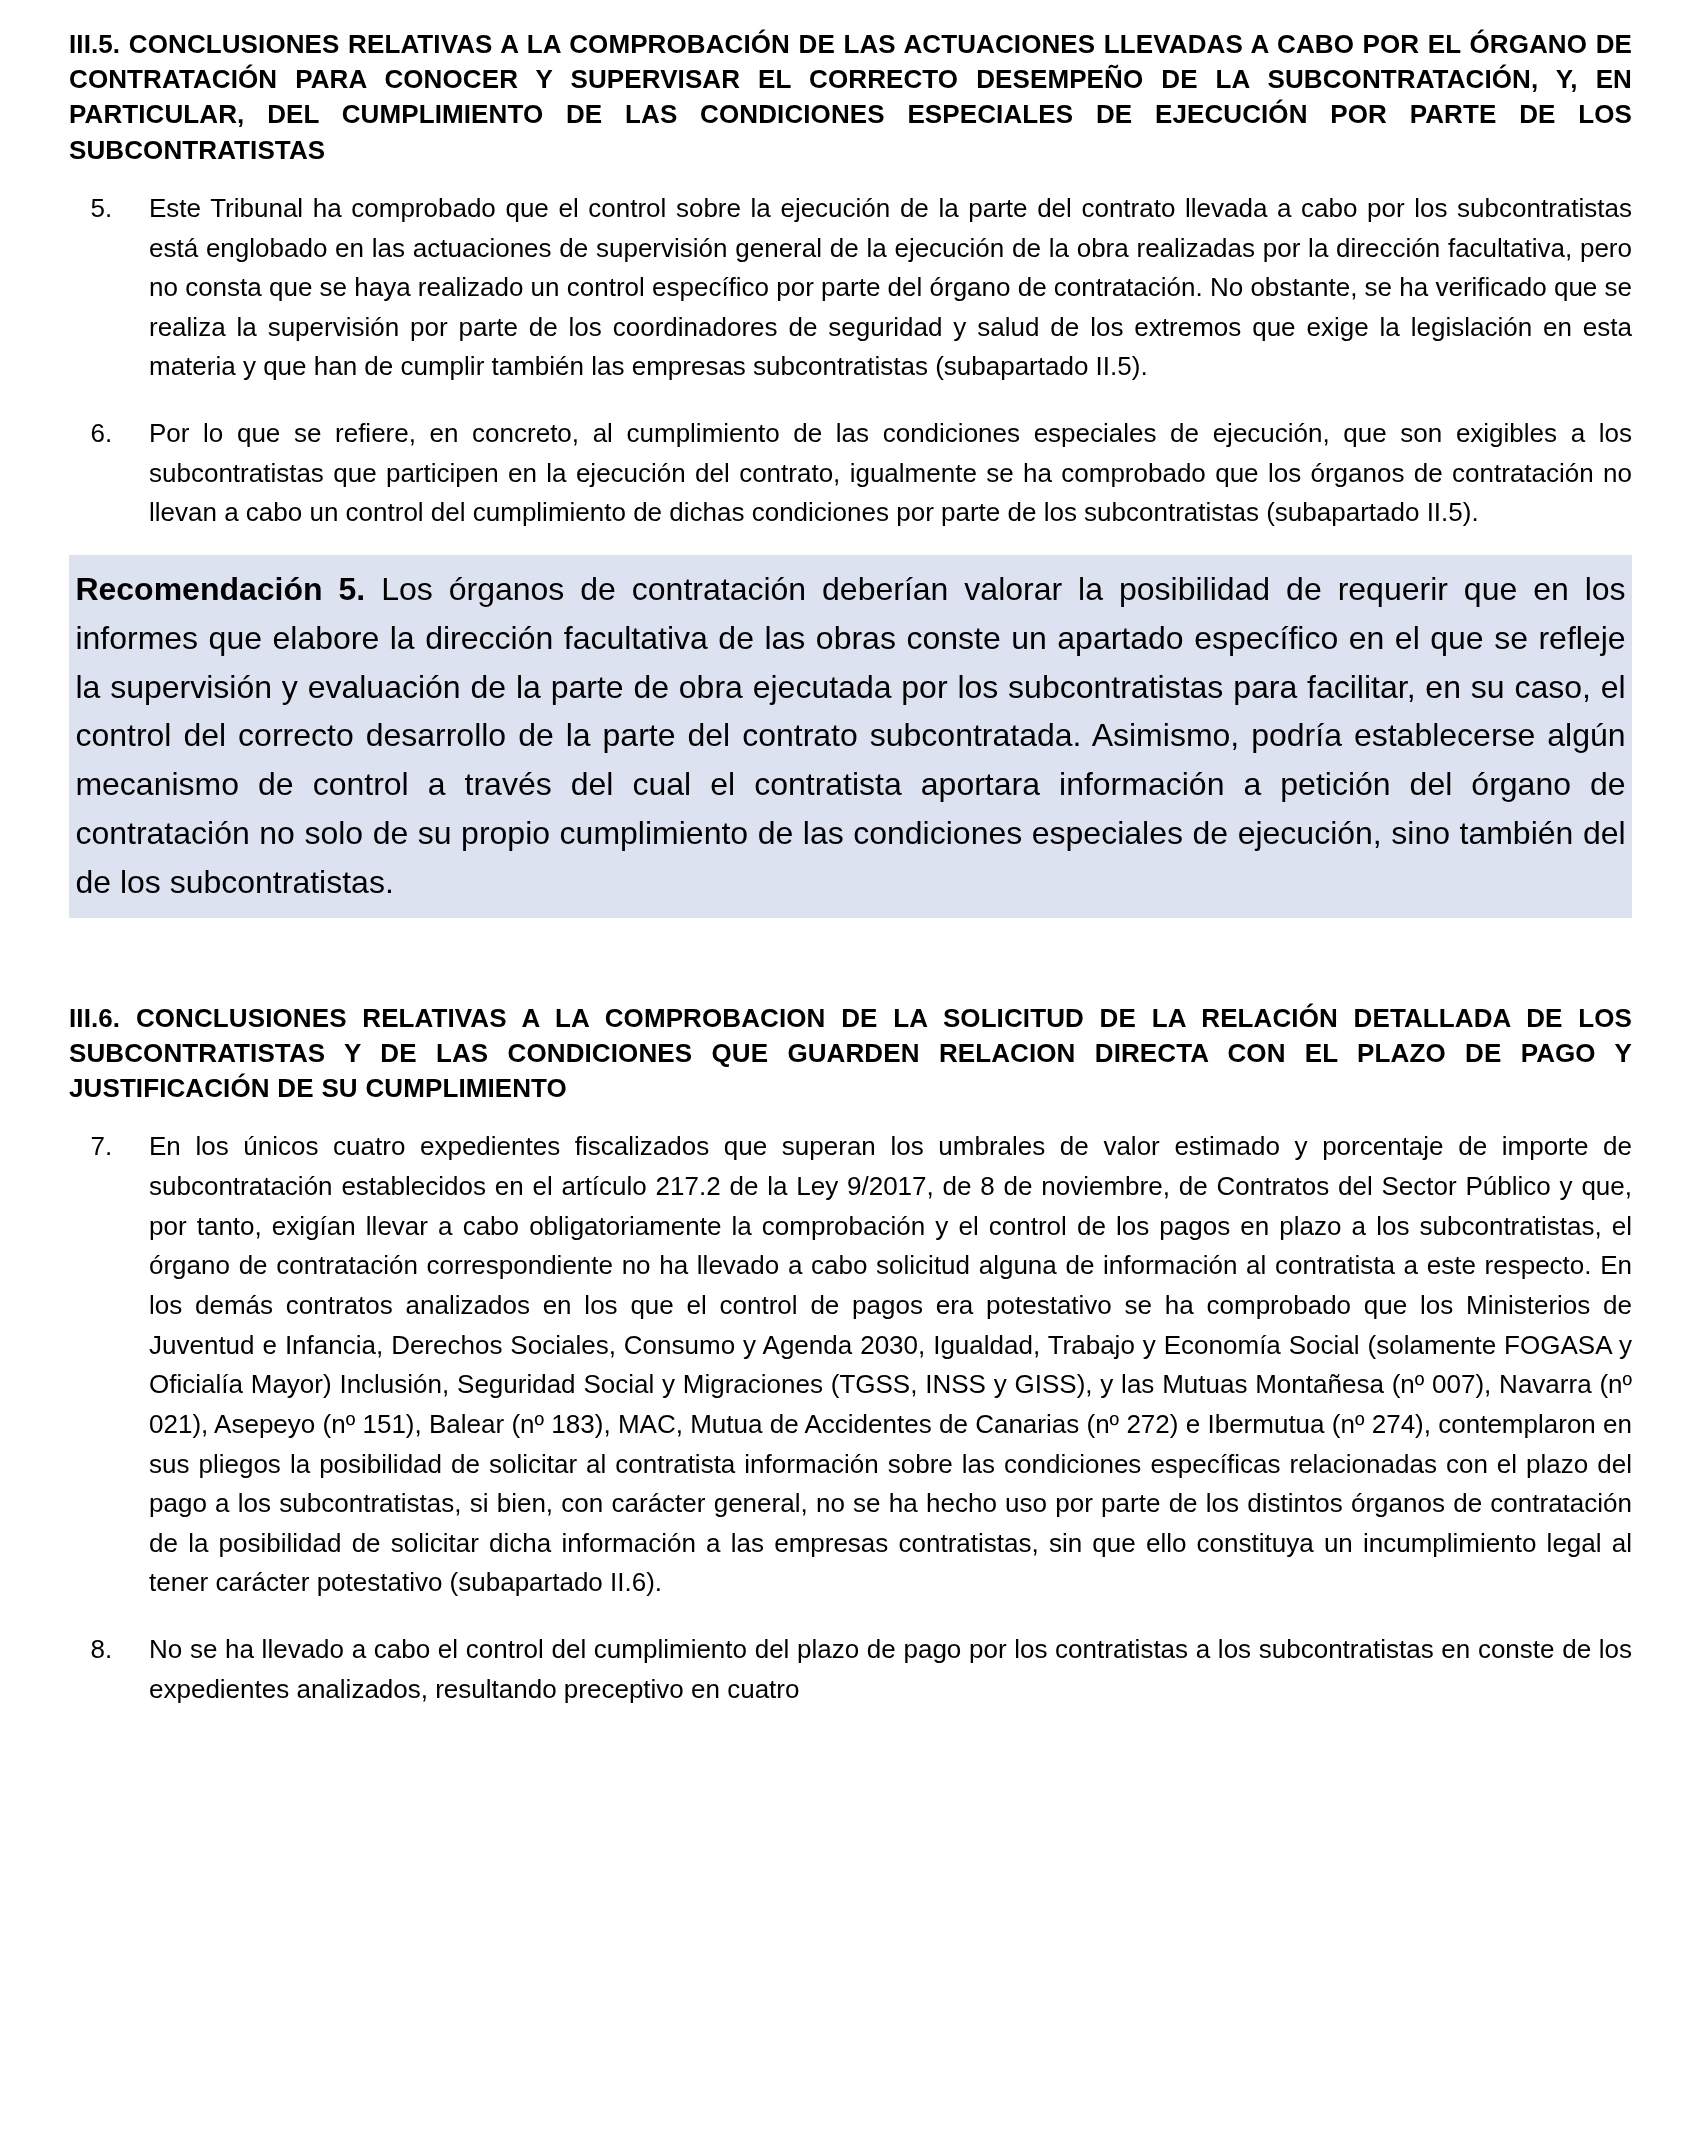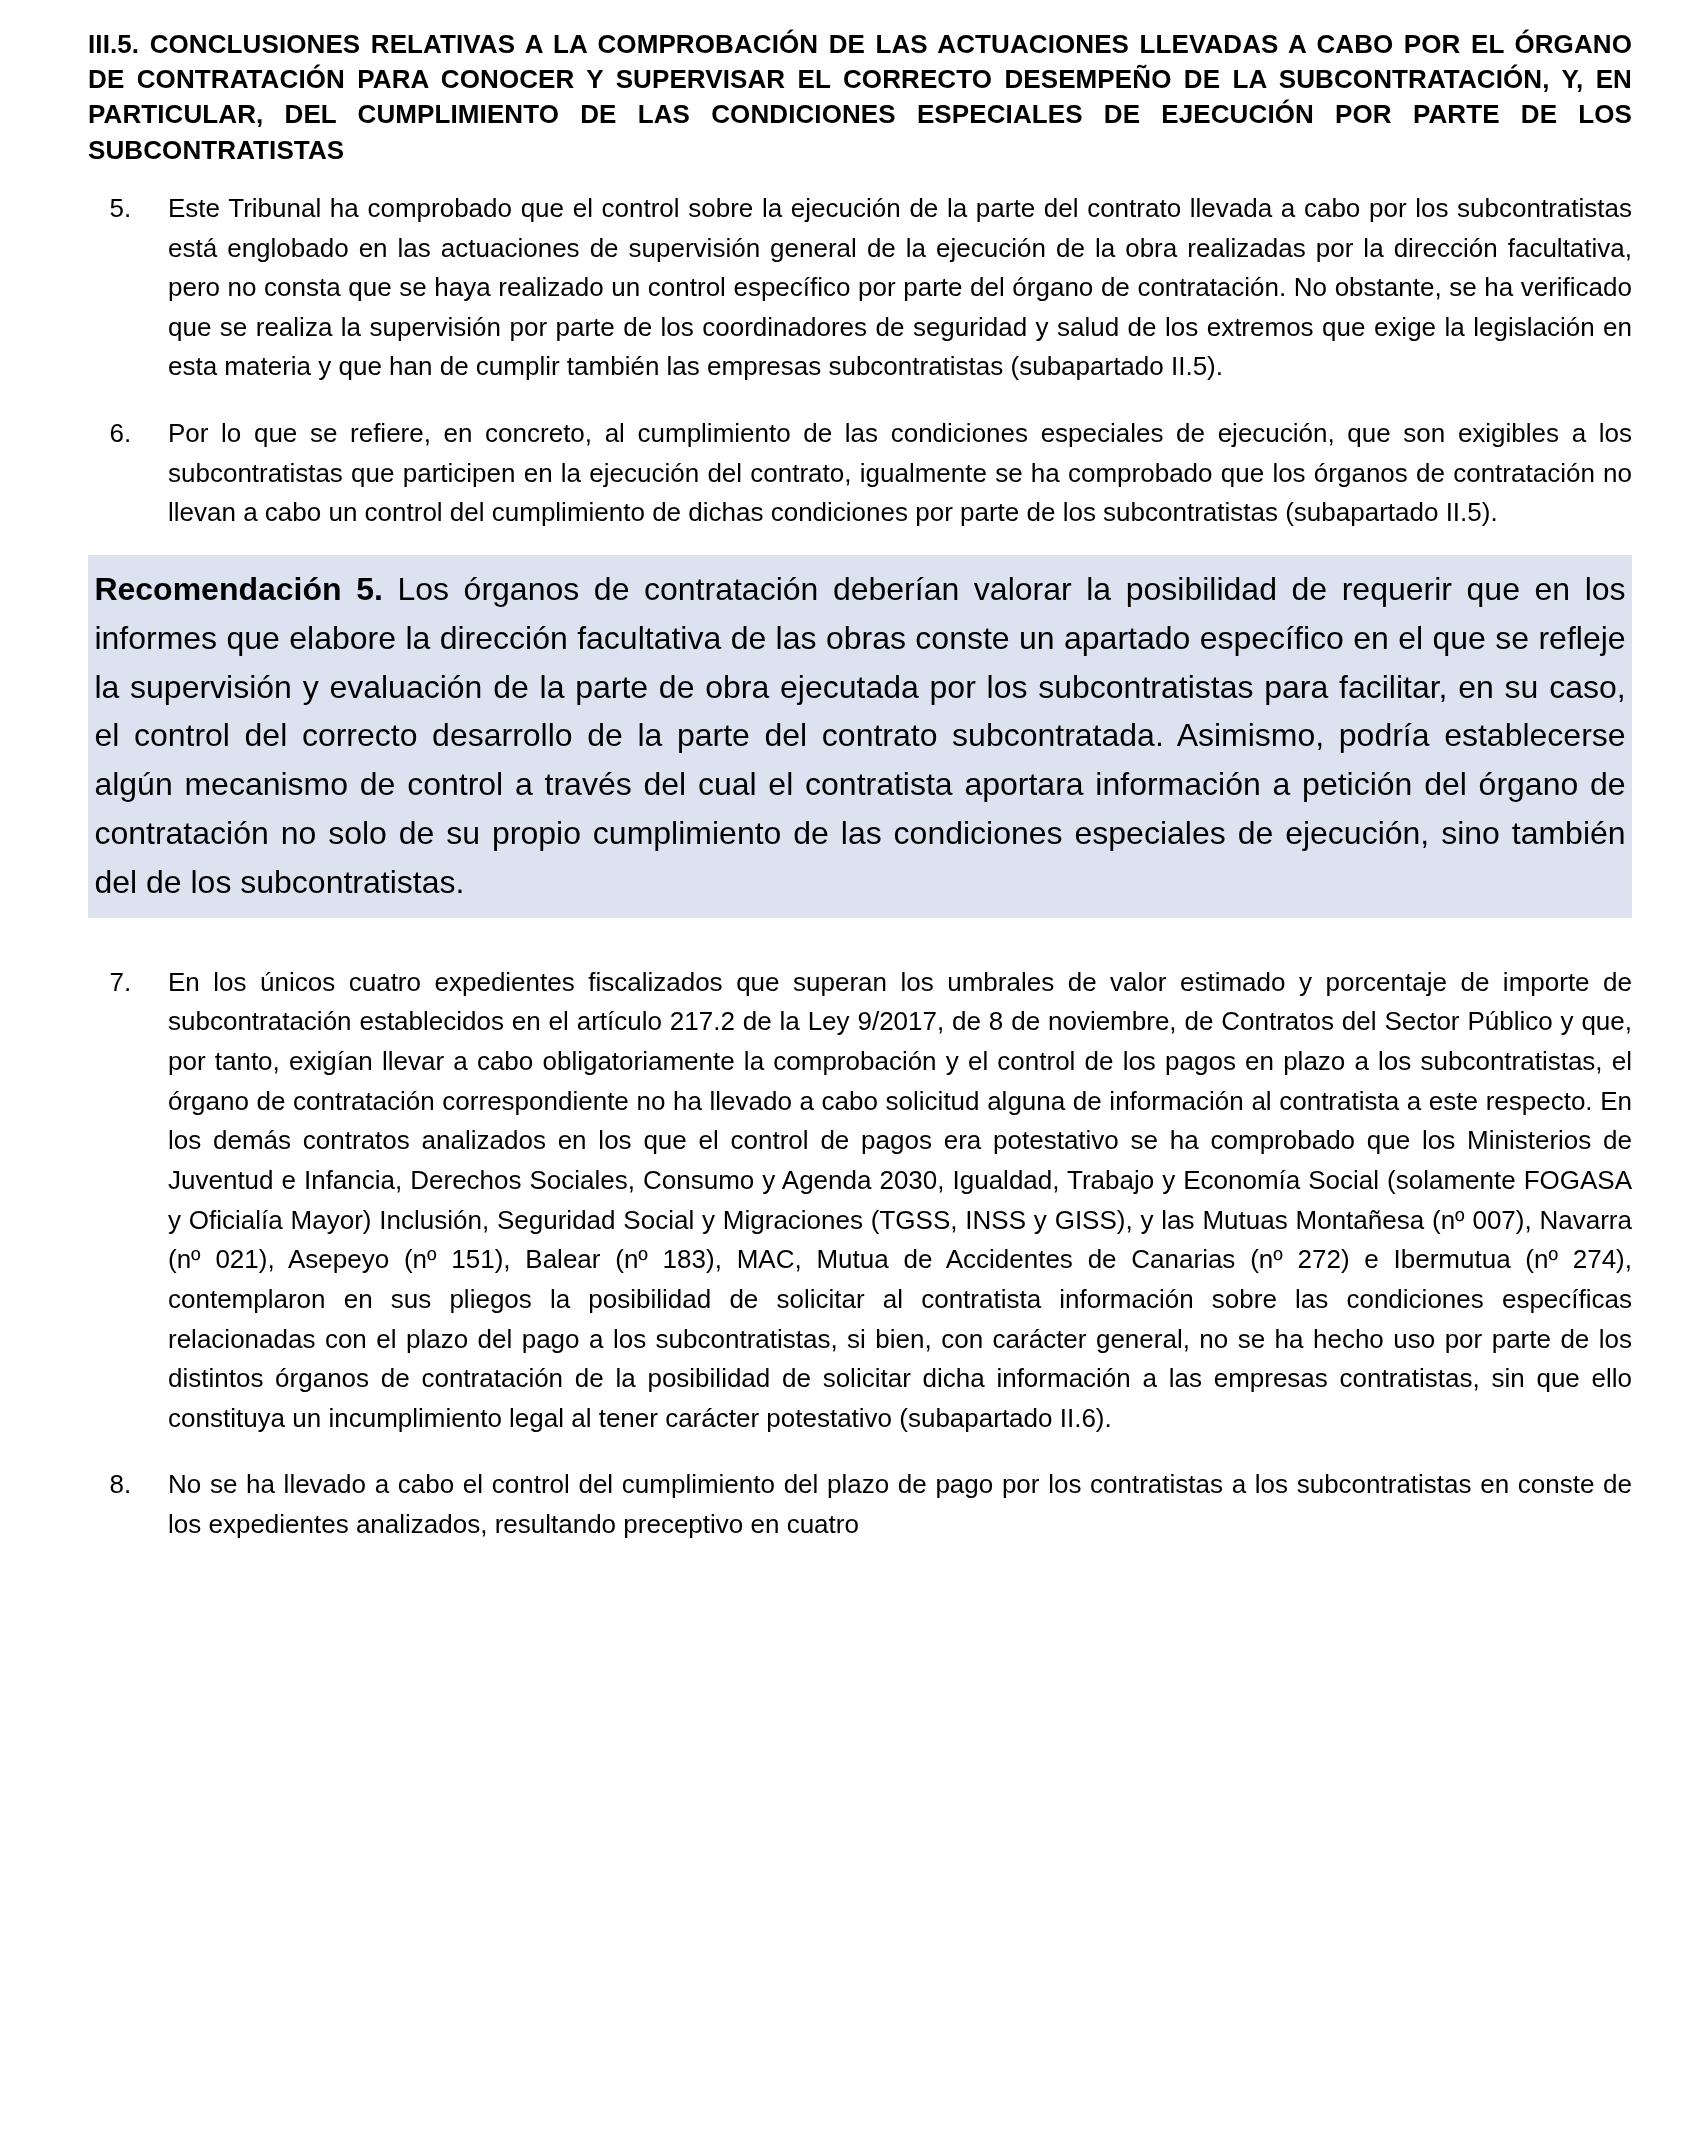--- a/index.html
+++ b/index.html
@@ -10,21 +10,21 @@
   }
   body {
     font-family: "Liberation Sans", sans-serif;
     color: #000000;
   }
   .page {
     width: 1702px;
     min-height: 2151px;
     box-sizing: border-box;
     background: #ffffff;
-    padding: 27px 70px 0 88px;
+    padding: 27px 70px 0 69px;
     position: relative;
   }
 
   
   .section-heading {
     font-size: 26px;
     font-weight: bold;
     line-height: 1.355;
     text-align: justify;
     text-align-last: left;
@@ -97,20 +97,21 @@
   </ol>
 
   <div class="block-gap-sm"></div>
 
   <div class="recommendation">
     <b>Recomendación 5.</b><span> Los órganos de contratación deberían valorar la posibilidad de requerir que en los informes que elabore la dirección facultativa de las obras conste un apartado específico en el que se refleje la supervisión y evaluación de la parte de obra ejecutada por los subcontratistas para facilitar, en su caso, el control del correcto desarrollo de la parte del contrato subcontratada. Asimismo, podría establecerse algún mecanismo de control a través del cual el contratista aportara información a petición del órgano de contratación no solo de su propio cumplimiento de las condiciones especiales de ejecución, sino también del de los subcontratistas.</span>
   </div>
 
   <div class="block-gap-lg"></div>
 
+  <h2 class="section-heading heading-iii6">III.6. CONCLUSIONES RELATIVAS A LA COMPROBACION DE LA SOLICITUD DE LA RELACIÓN DETALLADA DE LOS SUBCONTRATISTAS Y DE LAS CONDICIONES QUE GUARDEN RELACION DIRECTA CON EL PLAZO DE PAGO Y JUSTIFICACIÓN DE SU CUMPLIMIENTO</h2>
 
   <ol class="num-list">
     <li class="num-item">
       <span class="num-marker">7.</span>
       <span class="num-text">En los únicos cuatro expedientes fiscalizados que superan los umbrales de valor estimado y porcentaje de importe de subcontratación establecidos en el artículo 217.2 de la Ley 9/2017, de 8 de noviembre, de Contratos del Sector Público y que, por tanto, exigían llevar a cabo obligatoriamente la comprobación y el control de los pagos en plazo a los subcontratistas, el órgano de contratación correspondiente no ha llevado a cabo solicitud alguna de información al contratista a este respecto. En los demás contratos analizados en los que el control de pagos era potestativo se ha comprobado que los Ministerios de Juventud e Infancia, Derechos Sociales, Consumo y Agenda 2030, Igualdad, Trabajo y Economía Social (solamente FOGASA y Oficialía Mayor) Inclusión, Seguridad Social y Migraciones (TGSS, INSS y GISS), y las Mutuas Montañesa (nº 007), Navarra (nº 021), Asepeyo (nº 151), Balear (nº 183), MAC, Mutua de Accidentes de Canarias (nº 272) e Ibermutua (nº 274), contemplaron en sus pliegos la posibilidad de solicitar al contratista información sobre las condiciones específicas relacionadas con el plazo del pago a los subcontratistas, si bien, con carácter general, no se ha hecho uso por parte de los distintos órganos de contratación de la posibilidad de solicitar dicha información a las empresas contratistas, sin que ello constituya un incumplimiento legal al tener carácter potestativo (subapartado II.6).</span>
     </li>
     <li class="num-item">
       <span class="num-marker">8.</span>
       <span class="num-text">No se ha llevado a cabo el control del cumplimiento del plazo de pago por los contratistas a los subcontratistas en conste de los expedientes analizados, resultando preceptivo en cuatro</span>
     </li>

